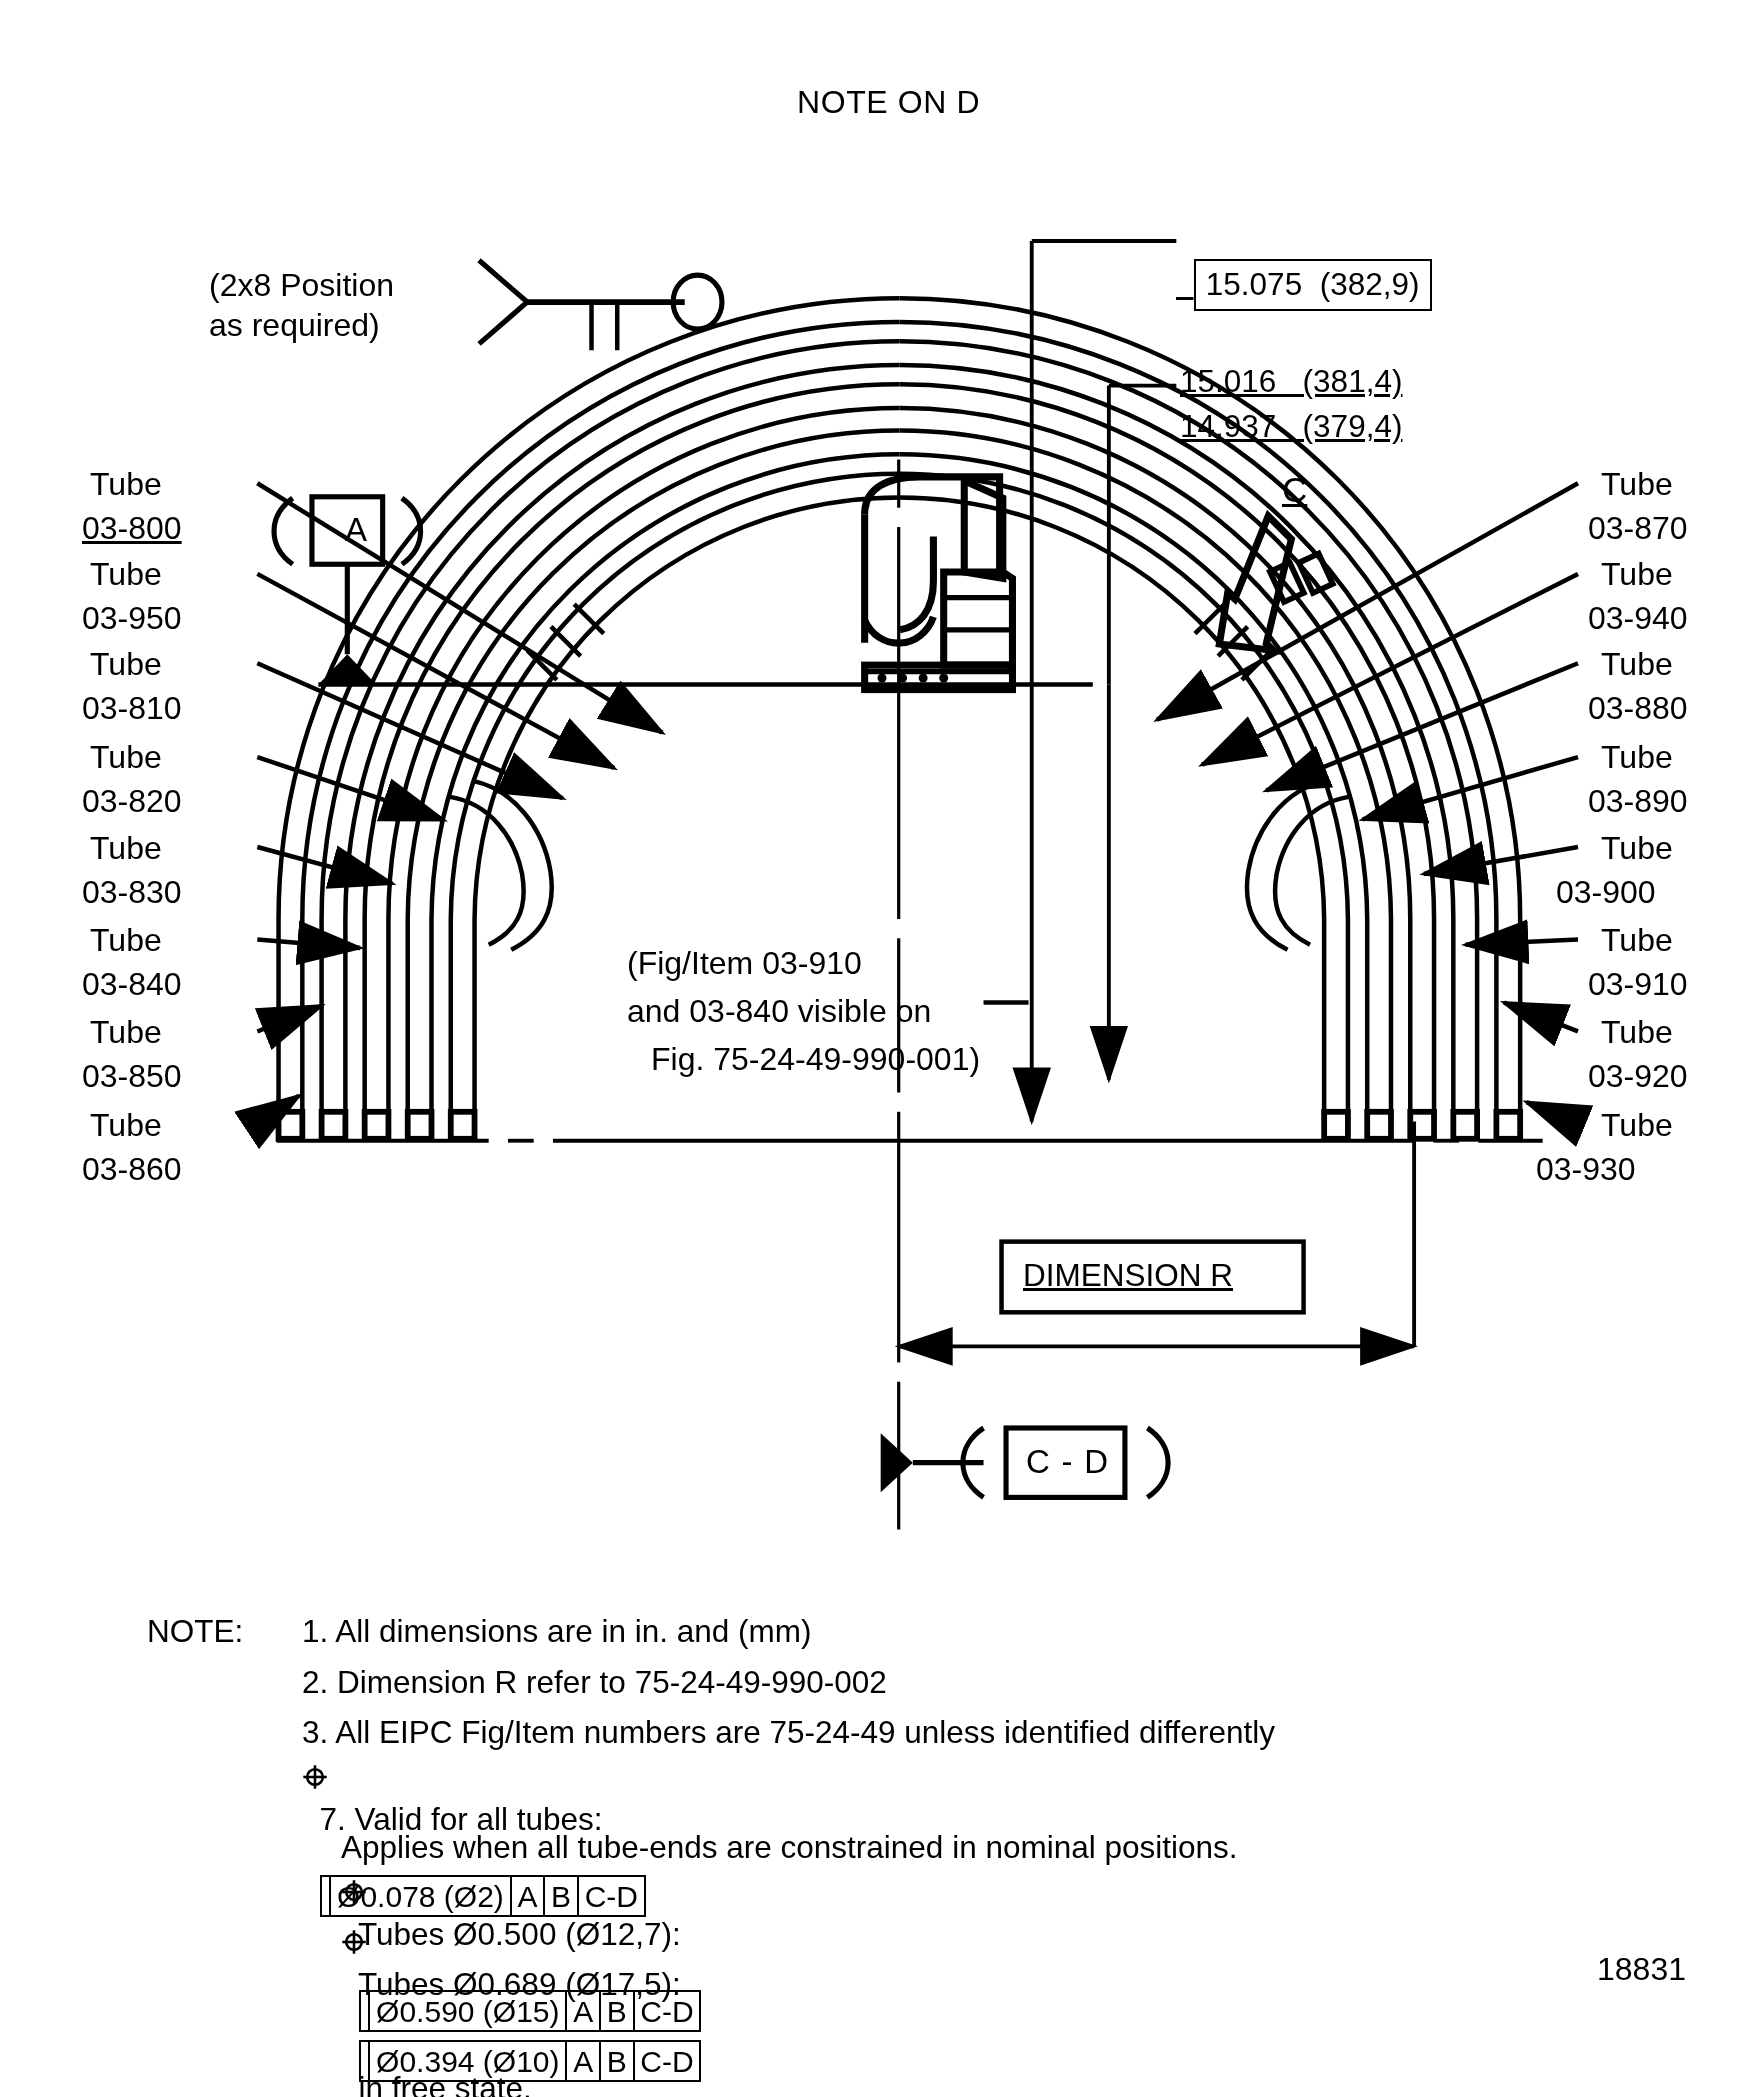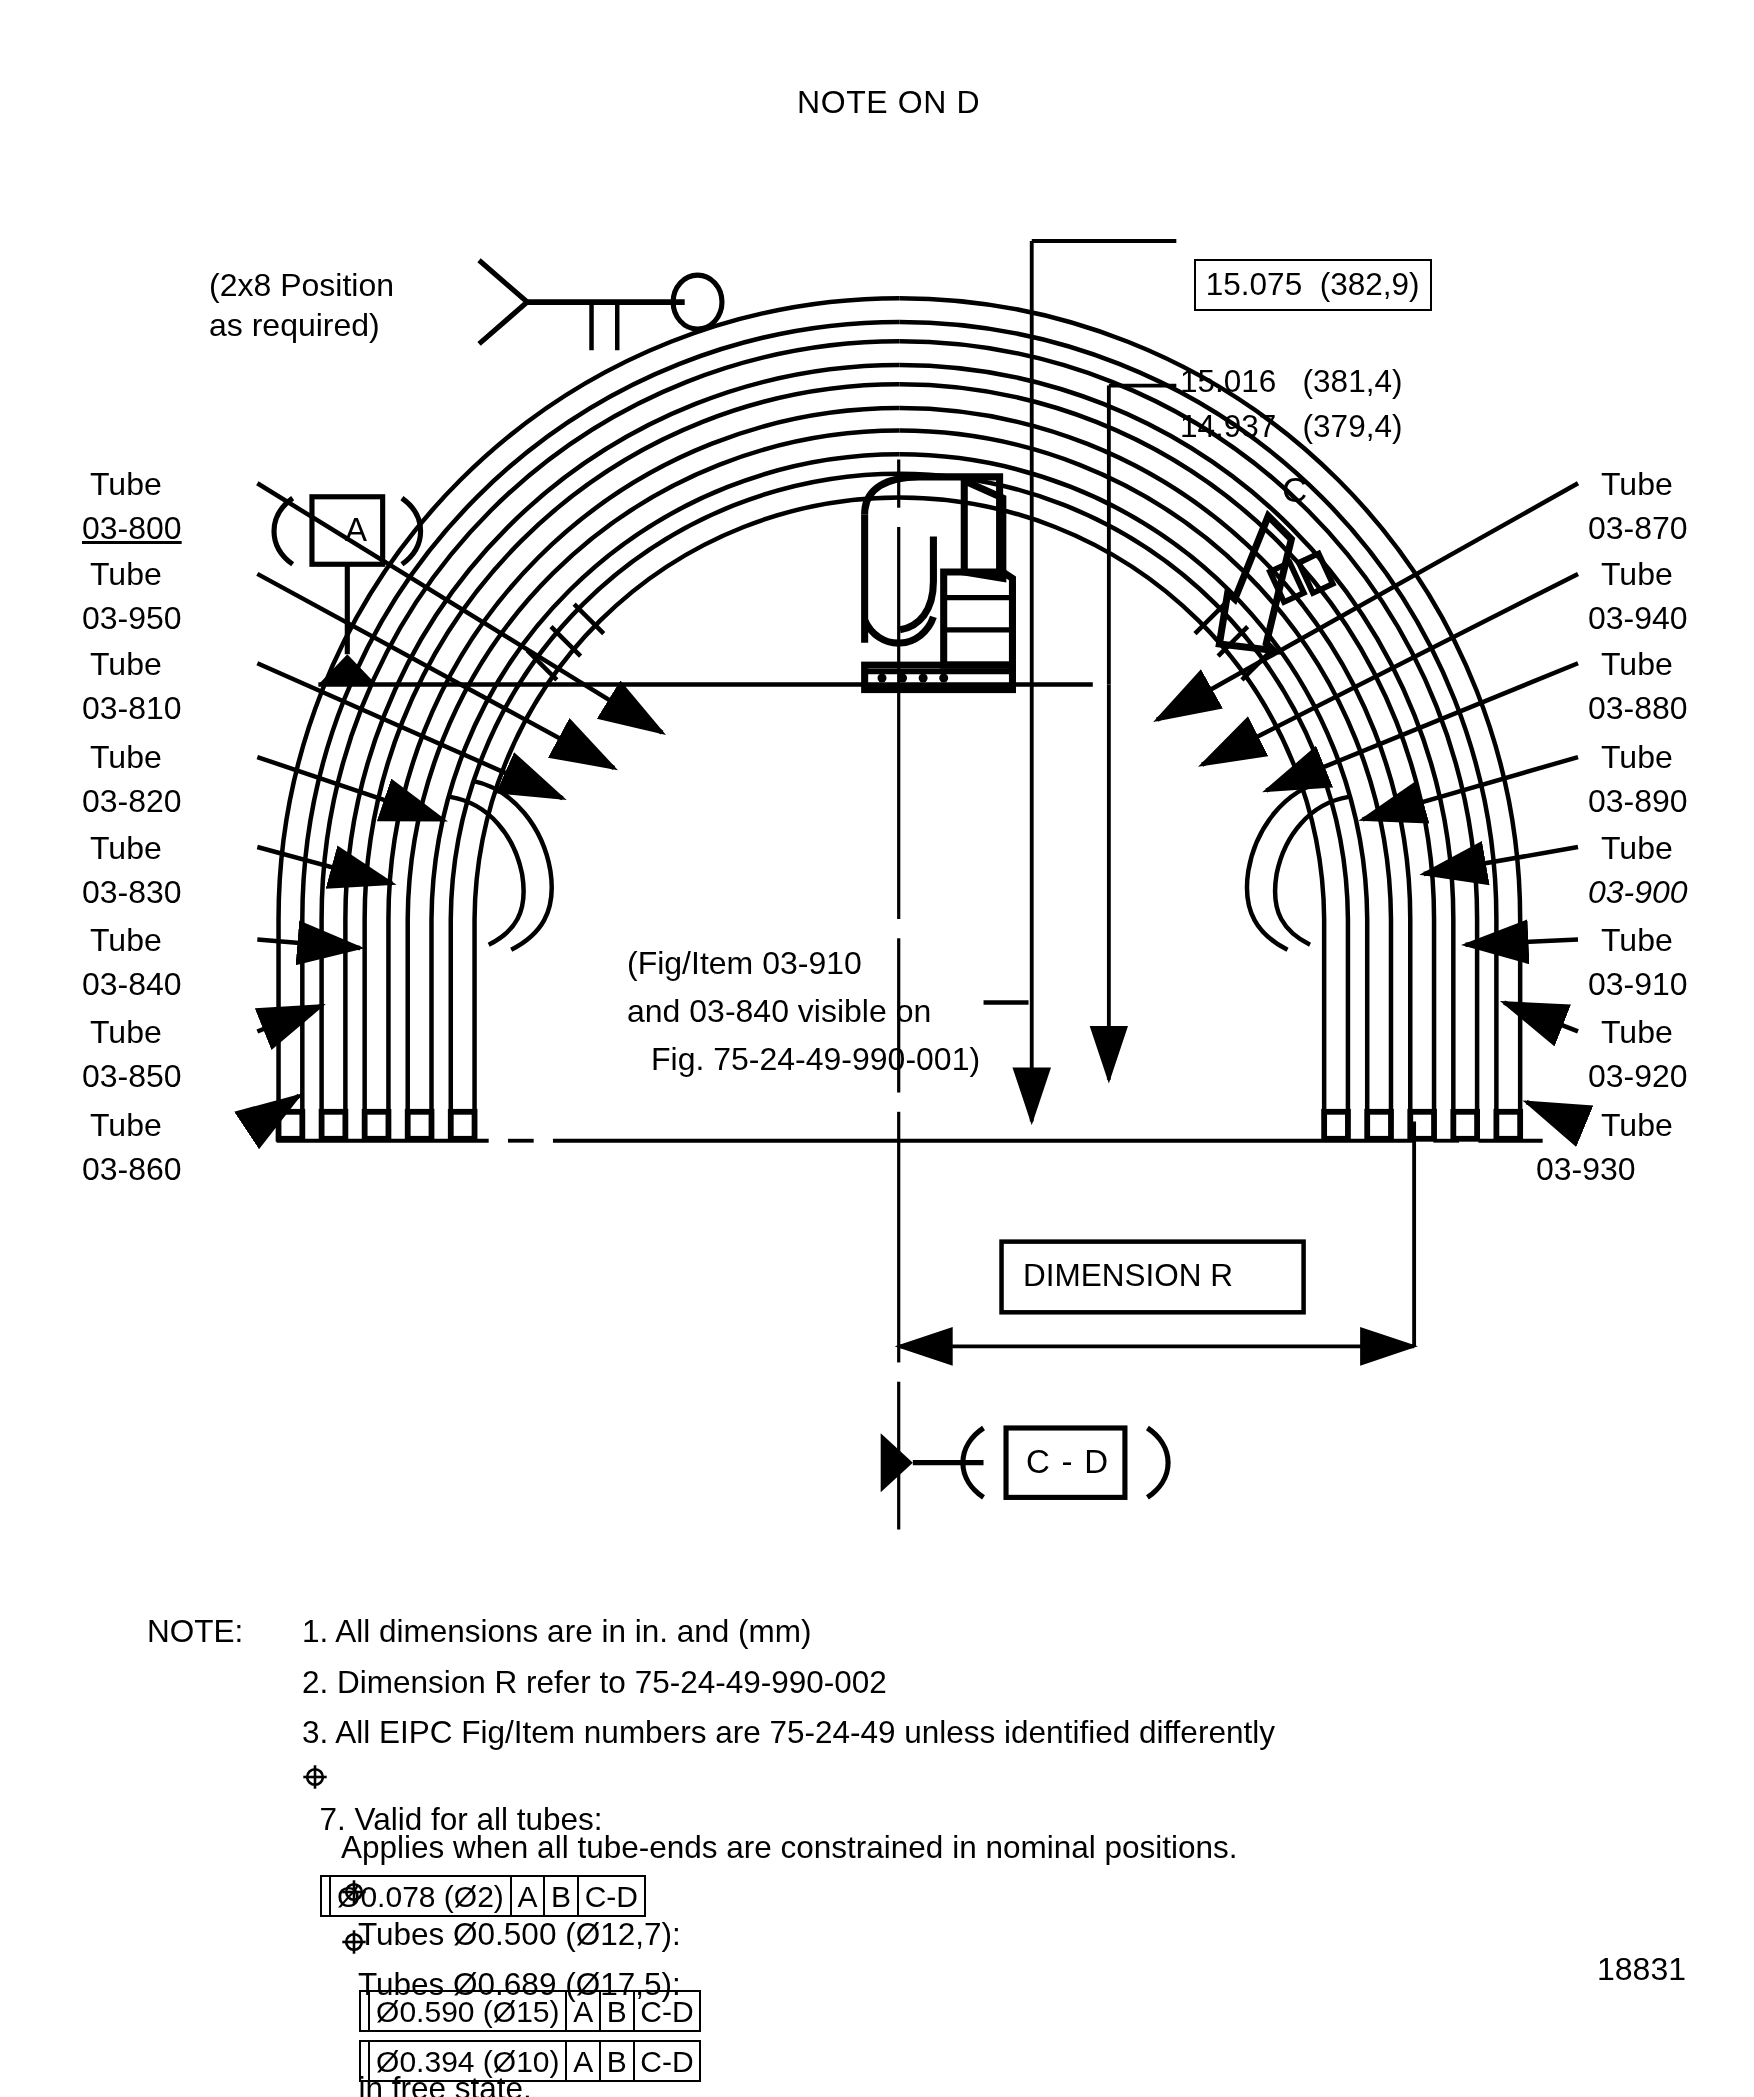--- a/index.html
+++ b/index.html
@@ -2,21 +2,21 @@
 <html style="font-size:10.3px"><head>
 <meta charset="utf-8">
 <style>
   html,body{margin:0;padding:0;background:#fff;}
   body{width:1755px;height:2097px;position:relative;
        font-family:"Liberation Sans","DejaVu Sans",sans-serif;color:#000;}
   .abs{position:absolute;}
   .t{position:absolute;white-space:pre;line-height:1.18;}
   #title{font-size:32px;font-weight:400;letter-spacing:0.6px;}
   .lbl{font-size:32px;}
-  .dimtxt{font-size:31.5px;}
+  .dimtxt{font-size:31.5px;text-decoration:underline;}
   .note{font-size:31.5px;}
   .boxed{border:2.6px solid #000;display:inline-block;padding:4.5px 10.3px 5.8px 10.3px;}
   svg{position:absolute;top:0;left:0;overflow:visible;}
   .fcf{display:inline-flex;align-items:stretch;border:2.6px solid #000;vertical-align:-8.4px;}
   .fcf > div{display:flex;align-items:center;justify-content:center;
              padding:1.3px 5.8px;border-right:2.6px solid #000;font-size:30px;}
   .fcf > div:last-child{border-right:none;}
   .fcf .sym{padding:1.3px 3.9px;}
   .posicon{width:26px;height:26px;display:block;}
 </style>
@@ -69,21 +69,21 @@
 <div class="abs" style="left:0;top:0;">
   <div class="t lbl" style="left:1601px;top:466px;">Tube</div>
   <div class="t lbl" style="left:1588px;top:510px;">03-870</div>
   <div class="t lbl" style="left:1601px;top:556px;">Tube</div>
   <div class="t lbl" style="left:1588px;top:600px;">03-940</div>
   <div class="t lbl" style="left:1601px;top:646px;">Tube</div>
   <div class="t lbl" style="left:1588px;top:690px;">03-880</div>
   <div class="t lbl" style="left:1601px;top:739px;">Tube</div>
   <div class="t lbl" style="left:1588px;top:783px;text-align:right;">03-890</div>
   <div class="t lbl" style="left:1601px;top:830px;">Tube</div>
-  <div class="t lbl" style="left:1588px;top:874px;font-style:italic;">03-900</div>
+  <div class="t lbl" style="left:1556px;top:874px;">03-900</div>
   <div class="t lbl" style="left:1601px;top:922px;">Tube</div>
   <div class="t lbl" style="left:1588px;top:966px;">03-910</div>
   <div class="t lbl" style="left:1601px;top:1014px;">Tube</div>
   <div class="t lbl" style="left:1588px;top:1058px;">03-920</div>
   <div class="t lbl" style="left:1601px;top:1107px;">Tube</div>
   <div class="t lbl" style="left:1536px;top:1151px;">03-930</div>
 </div>
 
 <svg width="1755" height="2097" viewBox="0 0 2730 3263">
   <defs>

